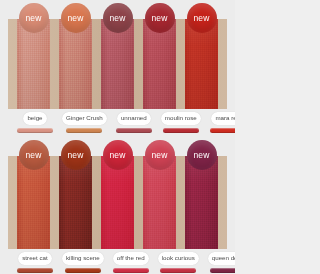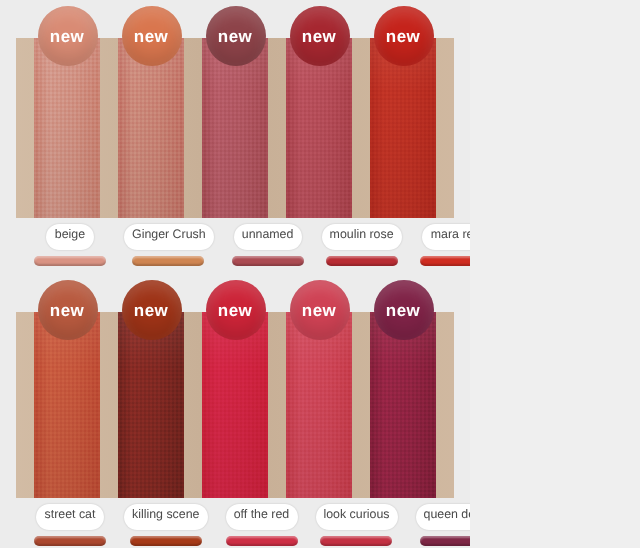--- a/index.html
+++ b/index.html
@@ -99,21 +99,21 @@
     justify-content: center;
   }
   .badge-slot.spacer { flex: 0 0 9px; }
   .badge {
     width: 30px;
     height: 30px;
     margin-top: 3px;
     border-radius: 50%;
     color: #ffffff;
     font-size: 8.5px;
-    font-weight: bold;
+    font-weight: normal;
     letter-spacing: .2px;
     display: flex;
     align-items: center;
     justify-content: center;
     box-shadow: inset 0 -5px 9px rgba(0,0,0,0.14),
                 inset 0 4px 7px rgba(255,255,255,0.16);
     pointer-events: auto;
   }
 
   

